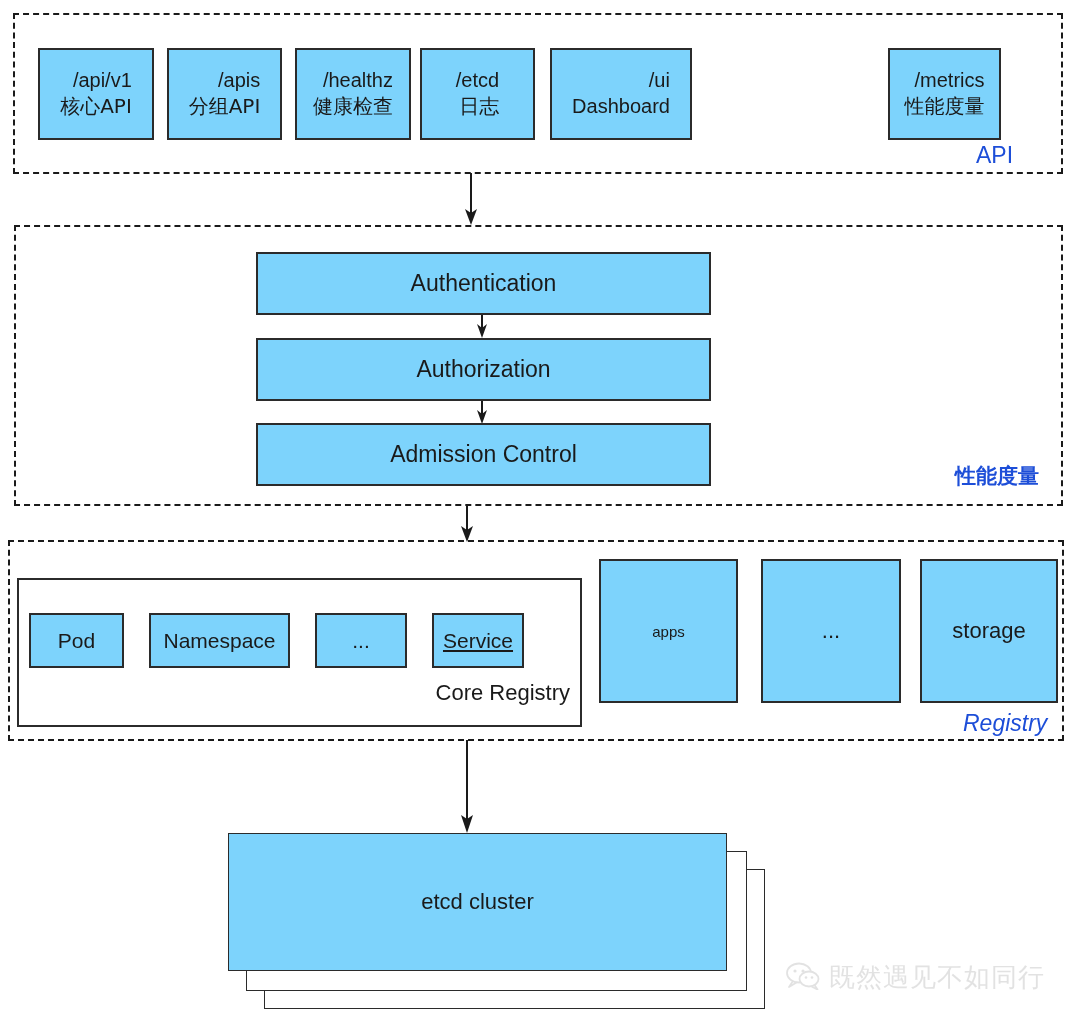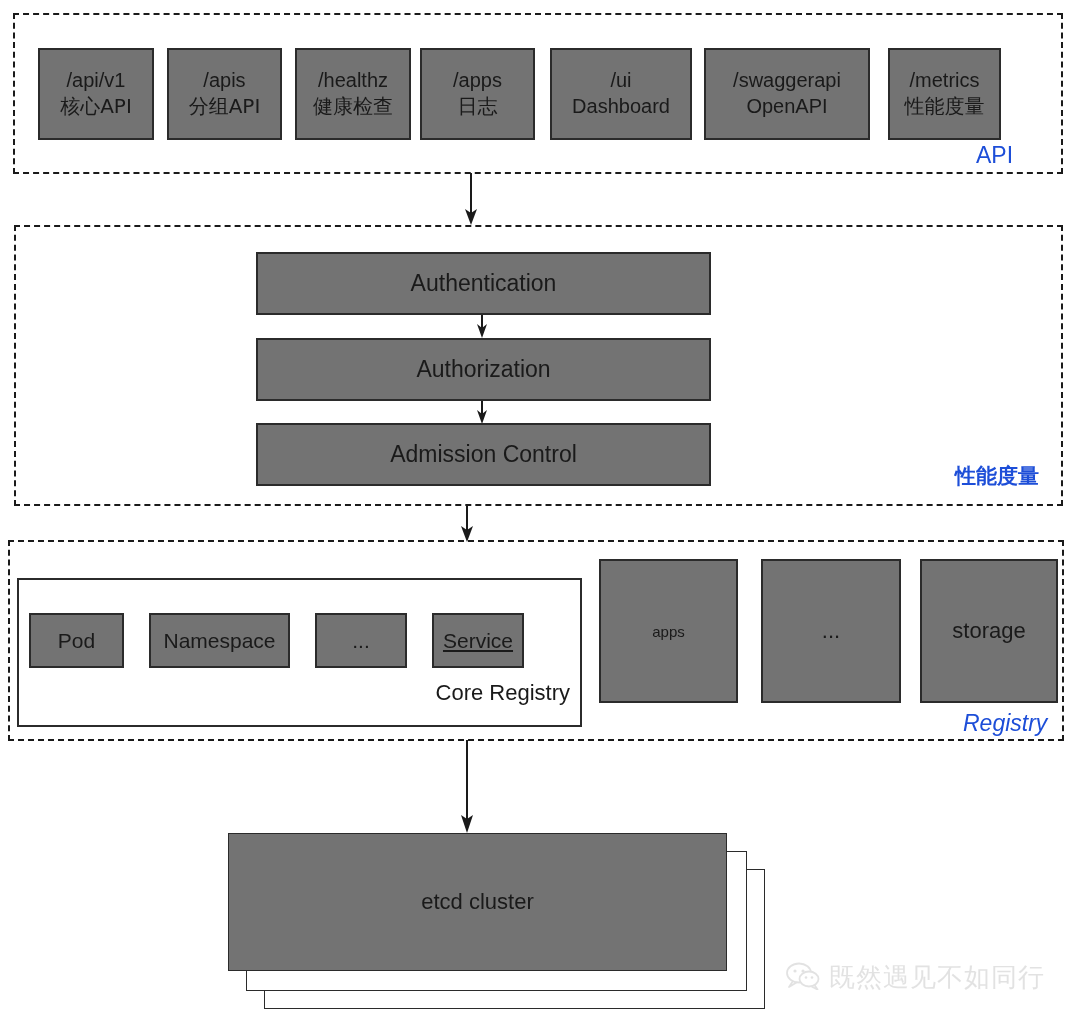--- a/index.html
+++ b/index.html
@@ -38,25 +38,25 @@
     font-family: "DejaVu Sans", "Liberation Sans", sans-serif;
     font-weight: 700;
     font-size: 21px;
   }
 
   
   .box {
     position: absolute;
     border: 2px solid #2b2b2b;
     box-sizing: border-box;
-    background: #737373;
+    background: #7dd3fc;
     display: flex;
     align-items: center;
     justify-content: center;
-    text-align: center;
+    text-align: right;
     color: #1a1a1a;
   }
   .box .lines {
     display: block;
     line-height: 1.28;
   }
   .api-box {
     font-size: 20px;
   }
   .api-box .cn {
@@ -134,38 +134,32 @@
 
   <div class="box api-box" style="left:295px; top:48px; width:116px; height:92px;">
     <span class="lines">
       <span>/healthz</span><br>
       <span class="cn">健康检查</span>
     </span>
   </div>
 
   <div class="box api-box" style="left:420px; top:48px; width:115px; height:92px;">
     <span class="lines">
-      <span>/apps</span><br>
+      <span>/etcd</span><br>
       <span class="cn">日志</span>
     </span>
   </div>
 
   <div class="box api-box" style="left:550px; top:48px; width:142px; height:92px;">
     <span class="lines">
       <span>/ui</span><br>
       <span>Dashboard</span>
     </span>
   </div>
 
-  <div class="box api-box" style="left:704px; top:48px; width:166px; height:92px;">
-    <span class="lines">
-      <span>/swaggerapi</span><br>
-      <span>OpenAPI</span>
-    </span>
-  </div>
 
   <div class="box api-box" style="left:888px; top:48px; width:113px; height:92px;">
     <span class="lines">
       <span>/metrics</span><br>
       <span class="cn">性能度量</span>
     </span>
   </div>
 
   <div class="group-label" style="left:976px; top:144px;">API</div>
 

